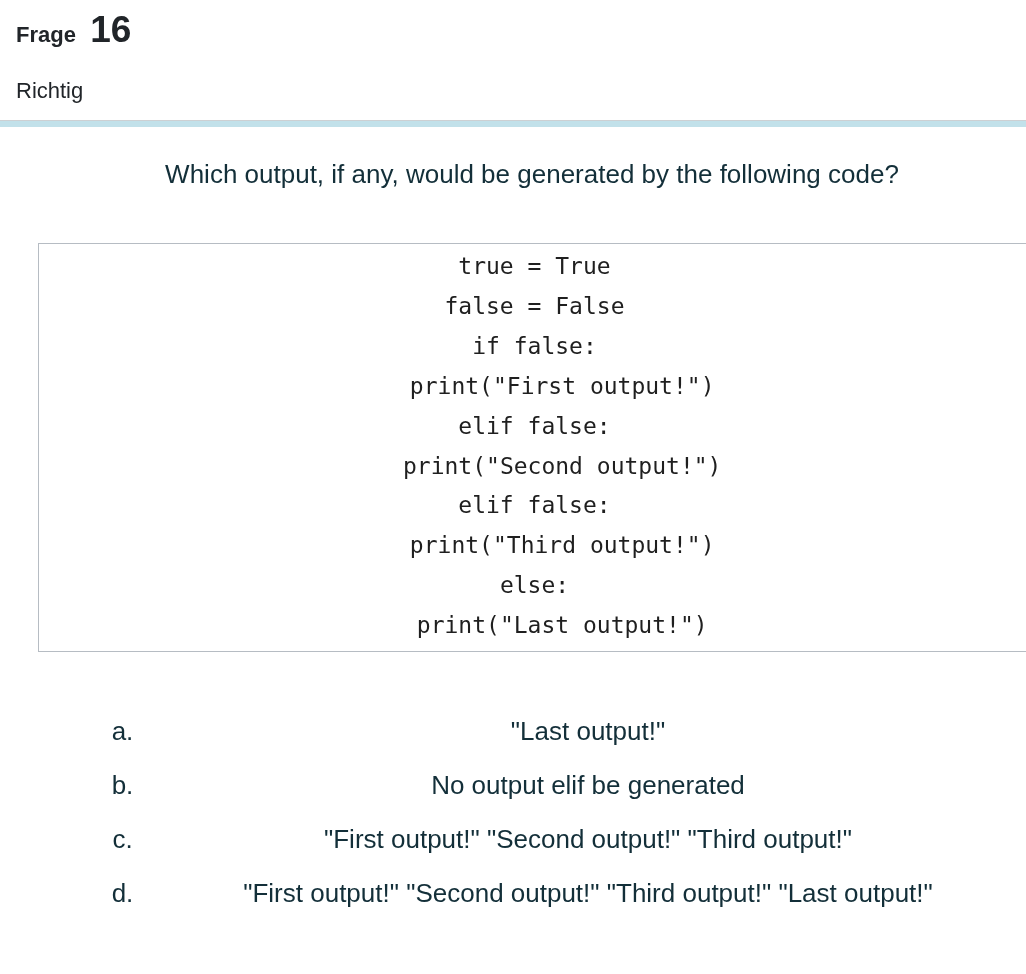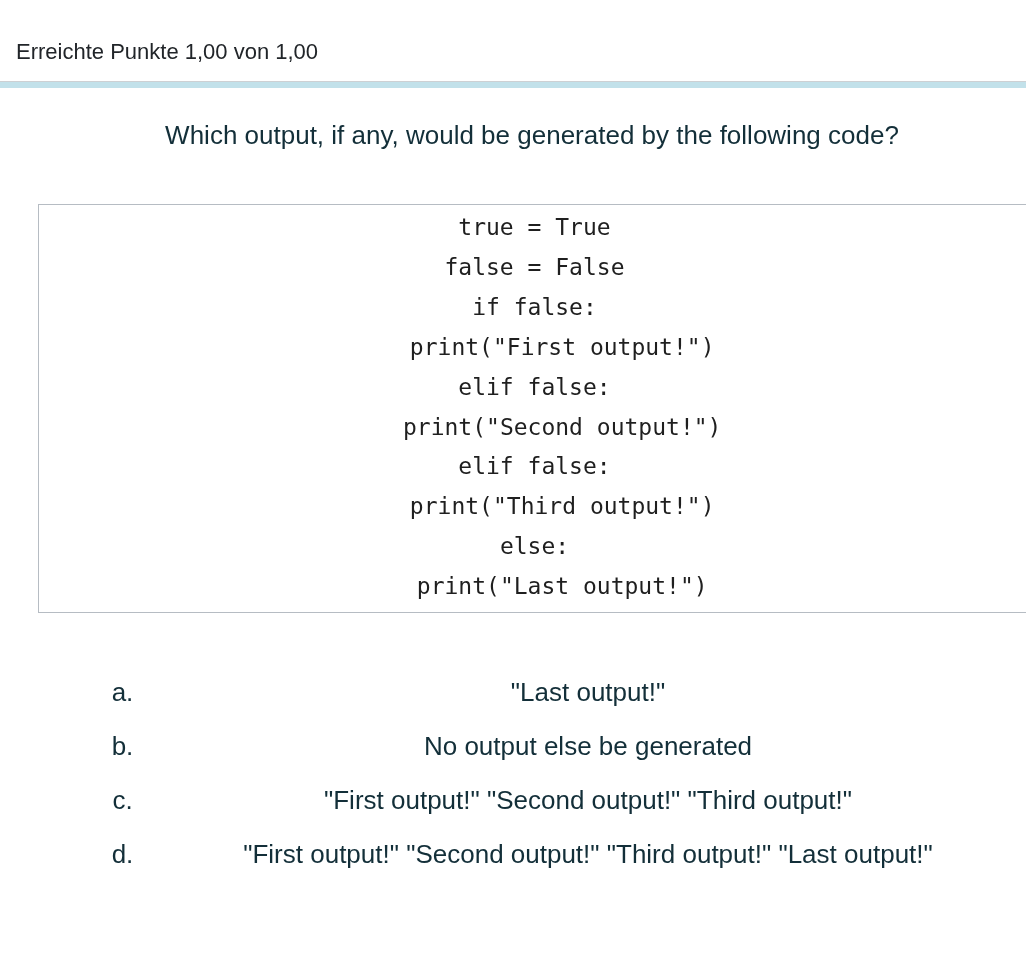--- a/index.html
+++ b/index.html
@@ -97,21 +97,25 @@
   }
   .option-text {
     flex: 1 1 auto;
     white-space: nowrap;
   }
 </style>
 </head>
 <body>
 
 <div class="question-info">
-  <div class="question-grade">Erreichte Punkte 1,00 von 1,00</div>
+  <h3 class="question-number">
+    <span class="frage-label">Frage</span>
+    <span class="frage-num">16</span>
+  </h3>
+  <div class="question-state">Richtig</div>
 </div>
 
 <div class="divider"></div>
 
 <div class="content">
   <div class="qtext">Which output, if any, would be generated by the following code?</div>
 
   <pre class="codeblock">true = True
 false = False
 if false:
@@ -123,21 +127,21 @@
 else:
     print("Last output!")</pre>
 
   <ol class="answers">
     <li class="option">
       <span class="option-letter">a.</span>
       <span class="option-text">"Last output!"</span>
     </li>
     <li class="option">
       <span class="option-letter">b.</span>
-      <span class="option-text">No output else be generated</span>
+      <span class="option-text">No output elif be generated</span>
     </li>
     <li class="option">
       <span class="option-letter">c.</span>
       <span class="option-text">"First output!" "Second output!" "Third output!"</span>
     </li>
     <li class="option">
       <span class="option-letter">d.</span>
       <span class="option-text">"First output!" "Second output!" "Third output!" "Last output!"</span>
     </li>
   </ol>

